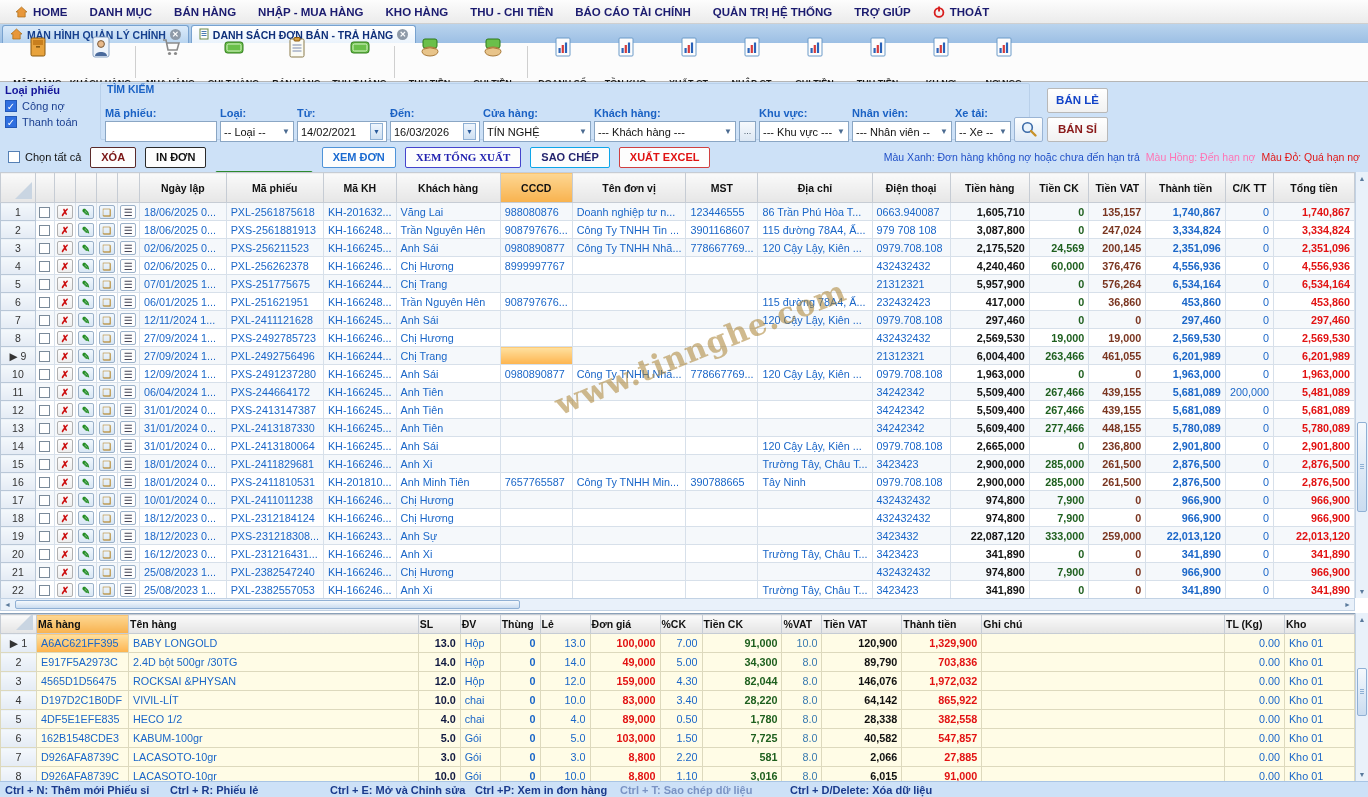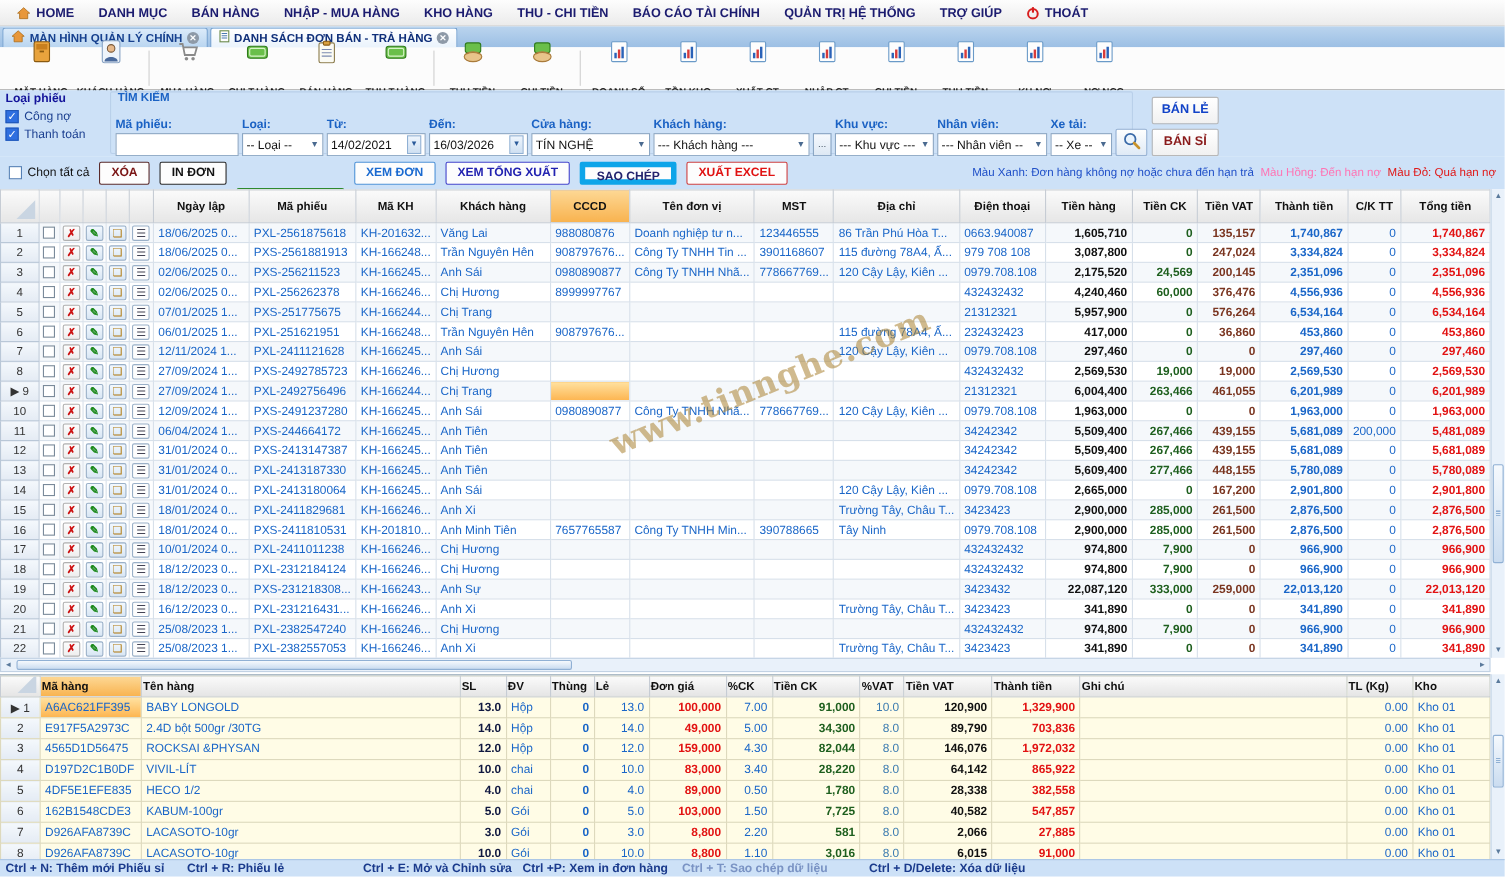--- a/index.html
+++ b/index.html
@@ -43,22 +43,22 @@
   .bigbtn.le { left:1033px; top:6px; color:#1243c8; }
   .bigbtn.si { left:1033px; top:35px; color:#8a1a1a; }
 
   
   .actionbar { position:absolute; top:142px; left:0; width:100%; height:30px; background:#cde1f7; display:flex; align-items:center; gap:9px; padding-left:8px; }
   .abtn { height:21px; padding:0 10px; background:#fdfdfd; border-radius:2px; font-weight:bold; font-size:11px; line-height:19px; }
   .ab-del   { border:1px solid #5a2a2a; color:#7a1515; }
   .ab-print { border:1px solid #2a2a2a; color:#111; }
   .ab-green { border:1px solid #2e8a2e; color:#1d7a1d;margin-top:48px; }
   .ab-blue  { border:1px solid #4f93d8; color:#1a6ad0; }
-  .ab-navy  { border:1px solid #4444cc; color:#2222b0; }
-  .ab-navy2 { border:5px solid #0ea5e9; color:#23236e; }
+  .ab-navy  { border:1px solid #4444cc; color:#2222b0;font-family:Liberation Serif, serif; }
+  .ab-navy2 { border:1px solid #0ea5e9; color:#23236e; }
   .ab-red   { border:1px solid #d04040; color:#e01212; }
   .legend { margin-left:auto; padding-right:8px; font-size:10.5px; white-space:nowrap; }
   .legend span { margin-left:6px; }
 
   
   table { border-collapse:collapse; table-layout:fixed; }
   .maingrid { position:absolute; top:172px; left:0; width:1355px; height:426px; overflow:hidden; background:#fff; }
   .maingrid th { height:30px; background:linear-gradient(#fafafa,#e6e6e6); border:1px solid #c6ccd4; font-size:10.5px; color:#111; text-align:center; font-weight:bold; line-height:12px; padding:1px 2px; overflow:hidden; }
   .maingrid th.orange, .detailgrid th.orange { background:linear-gradient(#fdd793,#f8b24e); }
   .maingrid td { height:18px; border:1px solid #d7e0ea; padding:0 4px; font-size:10.8px; white-space:nowrap; overflow:hidden; }
@@ -775,21 +775,21 @@
             <td class="tl cblue">PXL-2413180064</td>
             <td class="tl cblue">KH-166245...</td>
             <td class="tl cblue">Anh Sái</td>
             <td class="tl cblue"></td>
             <td class="tl cblue"></td>
             <td class="tl cblue"></td>
             <td class="tl cblue">120 Cậy Lậy, Kiên ...</td>
             <td class="tl cblue">0979.708.108</td>
             <td class="tr cblackb">2,665,000</td>
             <td class="tr cgreen">0</td>
-            <td class="tr cmaroon">167,200</td>
+            <td class="tr cmaroon">236,800</td>
             <td class="tr cblueb">2,901,800</td>
             <td class="tr cblue">0</td>
             <td class="tr cred">2,901,800</td>
           </tr>
           <tr>
             <td class="numcell">15</td>
             <td class="iconcell"><span class="rowbox"></span></td>
             <td class="iconcell"><span class="ricon del">✗</span></td>
             <td class="iconcell"><span class="ricon edit">✎</span></td>
             <td class="iconcell"><span class="ricon copy">❏</span></td>

